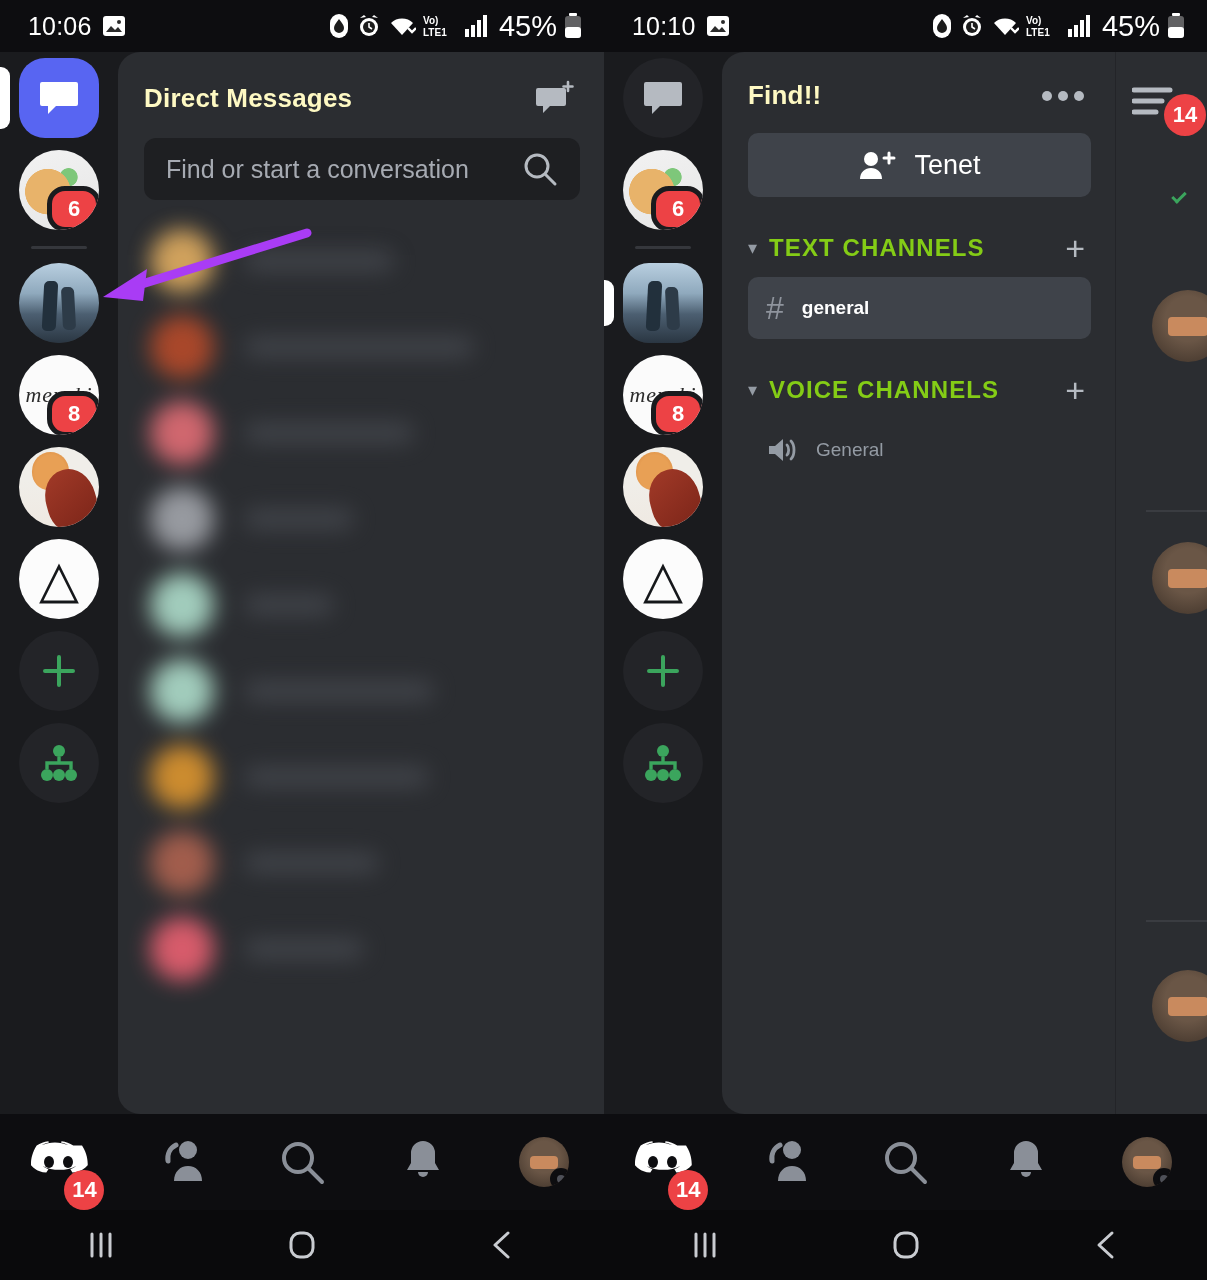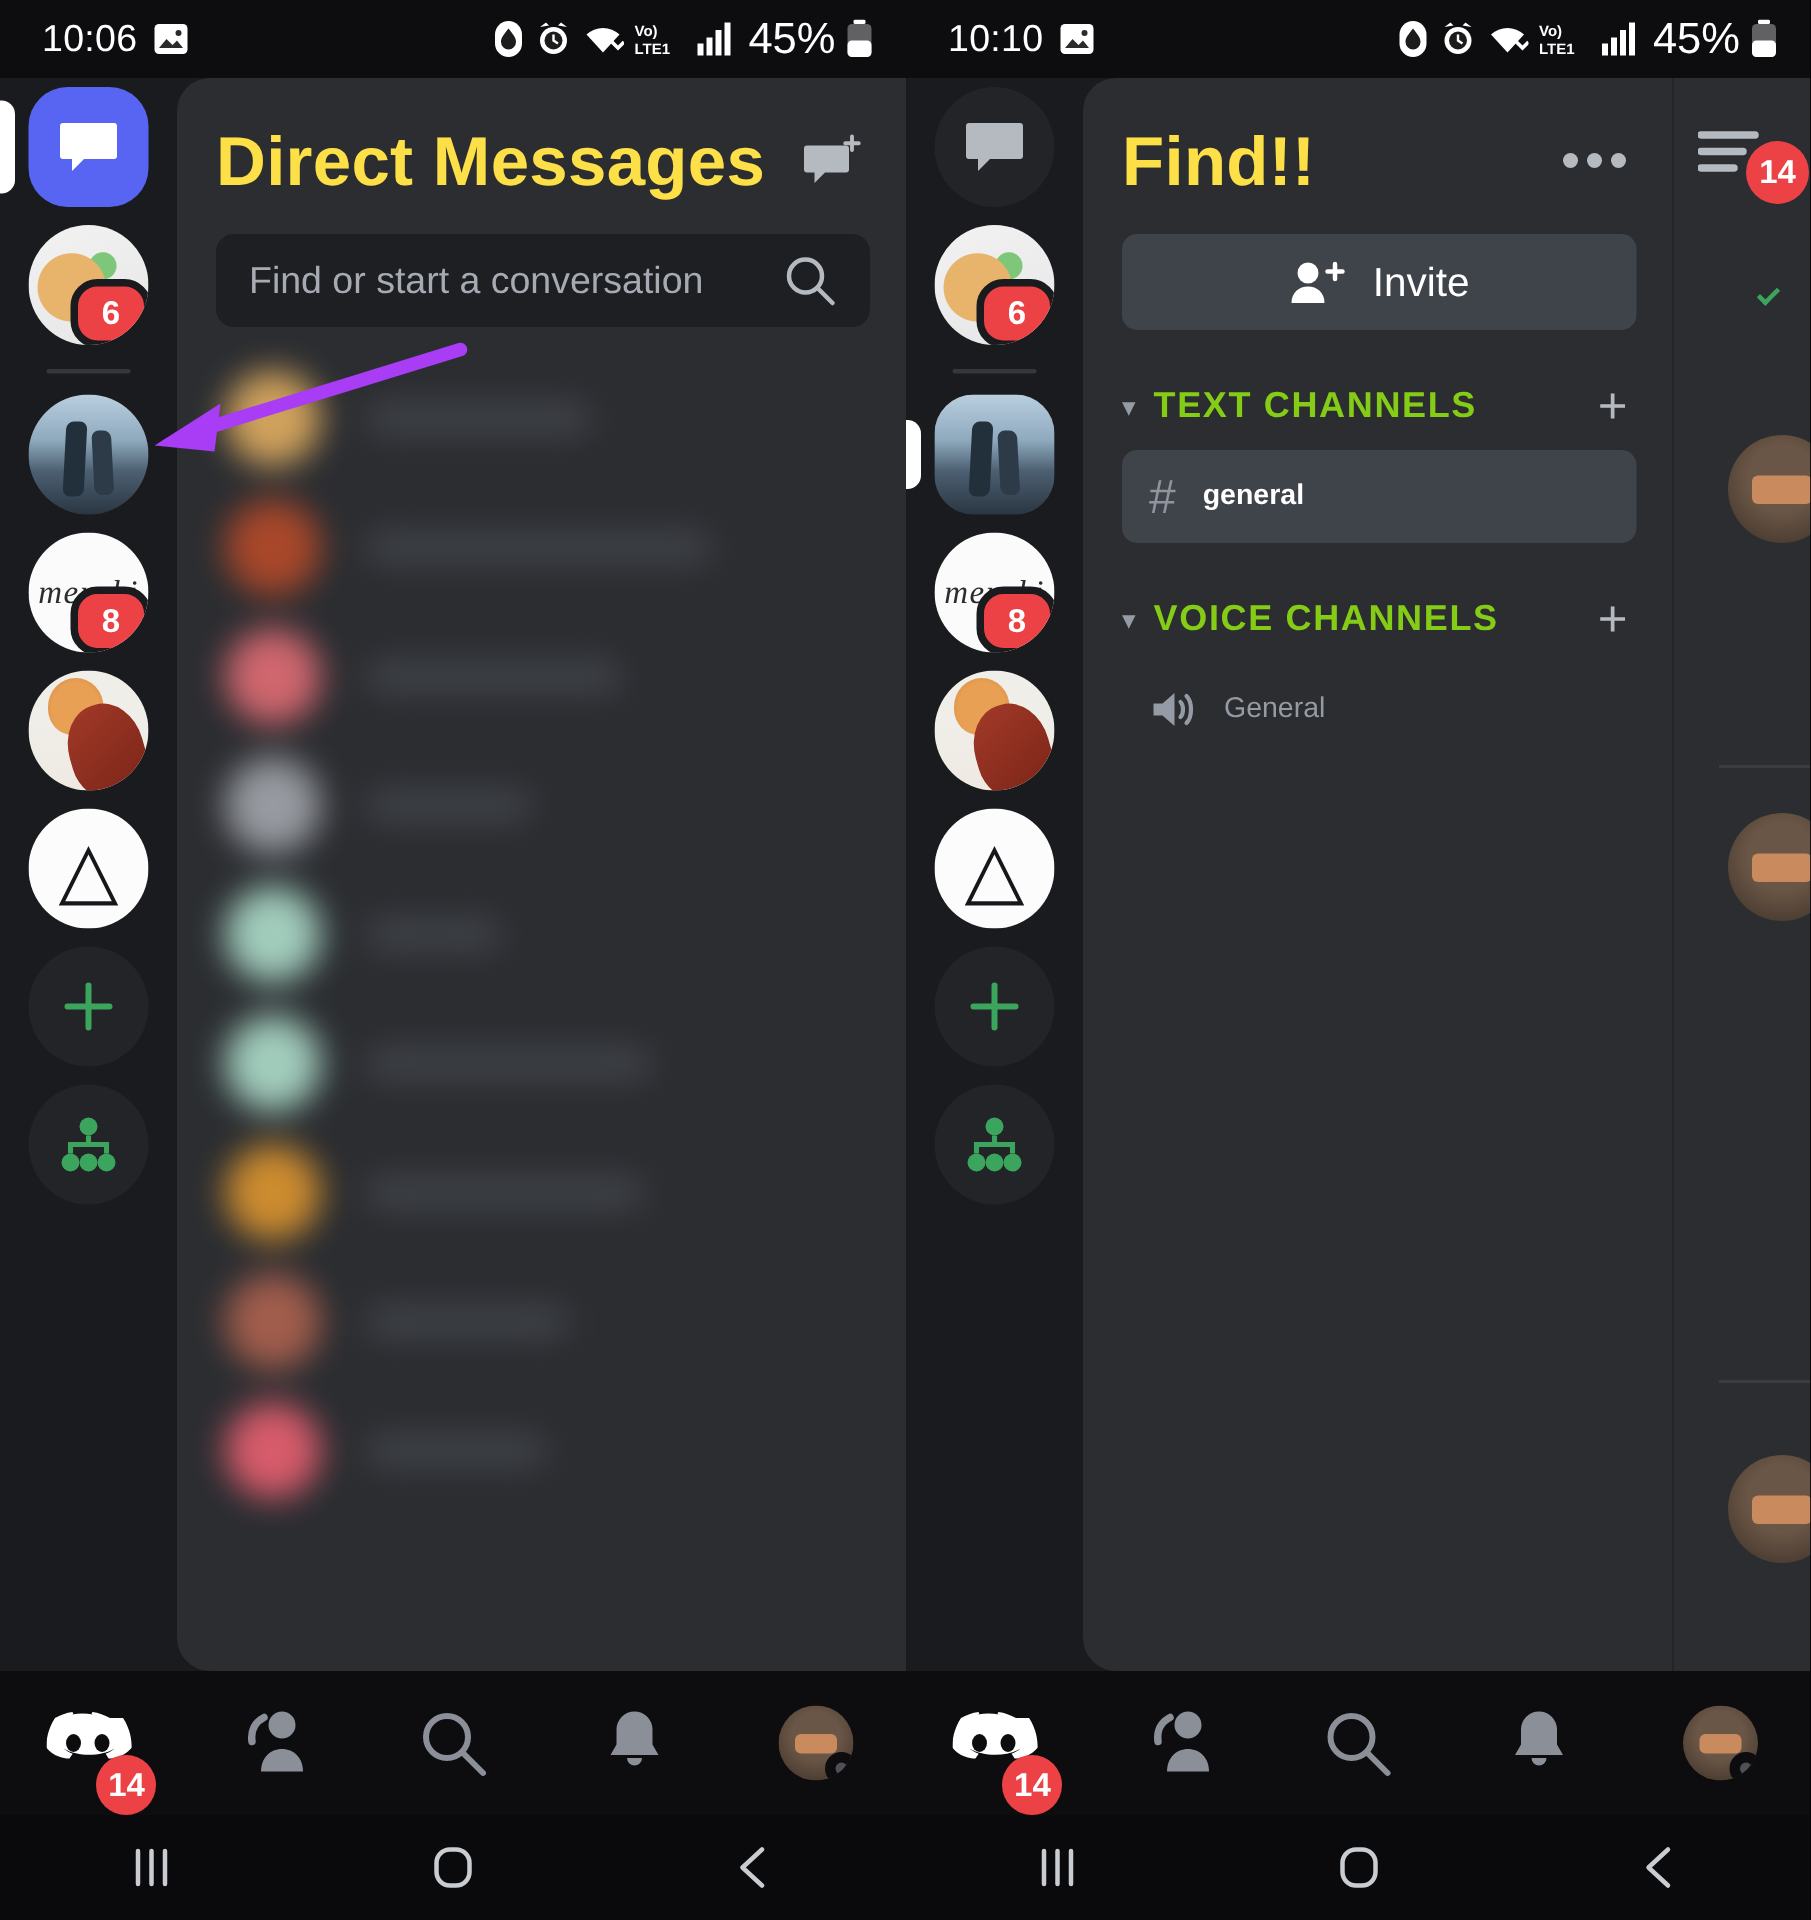--- a/index.html
+++ b/index.html
@@ -120,21 +120,21 @@
     border-radius: 22px 0 0 22px;
     padding: 0 0 0 0;
     position: relative;
     overflow: hidden;
   }
   .panel-pad { padding: 28px 24px 0 26px; }
   .panel-head {
     display: flex; align-items: center; justify-content: space-between;
     padding-right: 6px;
   }
-  .panel-title { color:#fde047; font-size: 46px; font-weight: 700; letter-spacing: .2px; }
+  .panel-title { color:#fef9c3; font-size: 26px; font-weight: 700; letter-spacing: .2px; }
   .headbtn { color:#b5bac1; display:flex; align-items:center; }
 
   .search {
     margin-top: 22px;
     height: 62px; background: #1e1f22; border-radius: 12px;
     display: flex; align-items: center; padding: 0 22px;
   }
   .search input {
     flex:1; background: transparent; border: 0; outline: none;
     color: #fff; font-size: 25px; font-family: "Liberation Sans", sans-serif;
@@ -635,21 +635,21 @@
           </div>
 
           <div class="invitebtn">
             <span class="ico">
               <svg width="38" height="32" viewBox="0 0 38 32">
                   <circle cx="13" cy="10" r="7" fill="#fff"></circle>
                   <path d="M2 30c0-7 5-11 11-11s11 4 11 11z" fill="#fff"></path>
                   <path d="M31 4v10M26 9h10" stroke="#fff" stroke-width="3" stroke-linecap="round"></path>
                 </svg>
             </span>
-            <span>Invite</span>
+            <span>Tenet</span>
           </div>
 
           <div class="section">
             <div class="section-left">
               <span class="chev">▾</span>
               <span class="section-title">TEXT CHANNELS</span>
             </div>
             <span class="plus">+</span>
           </div>
 

